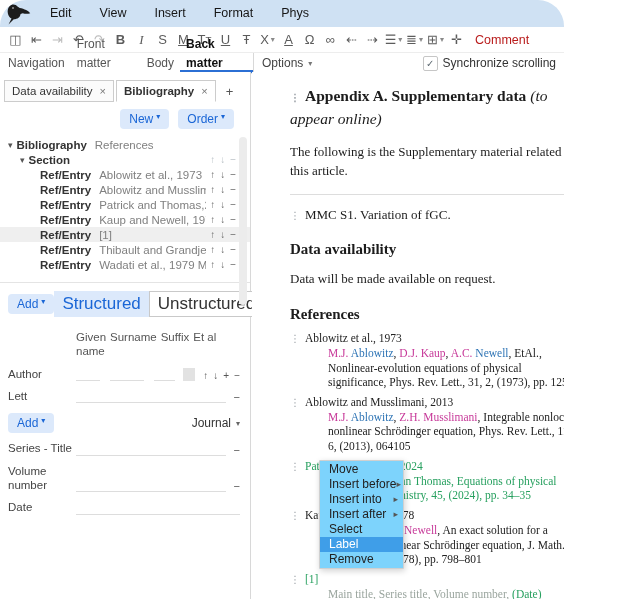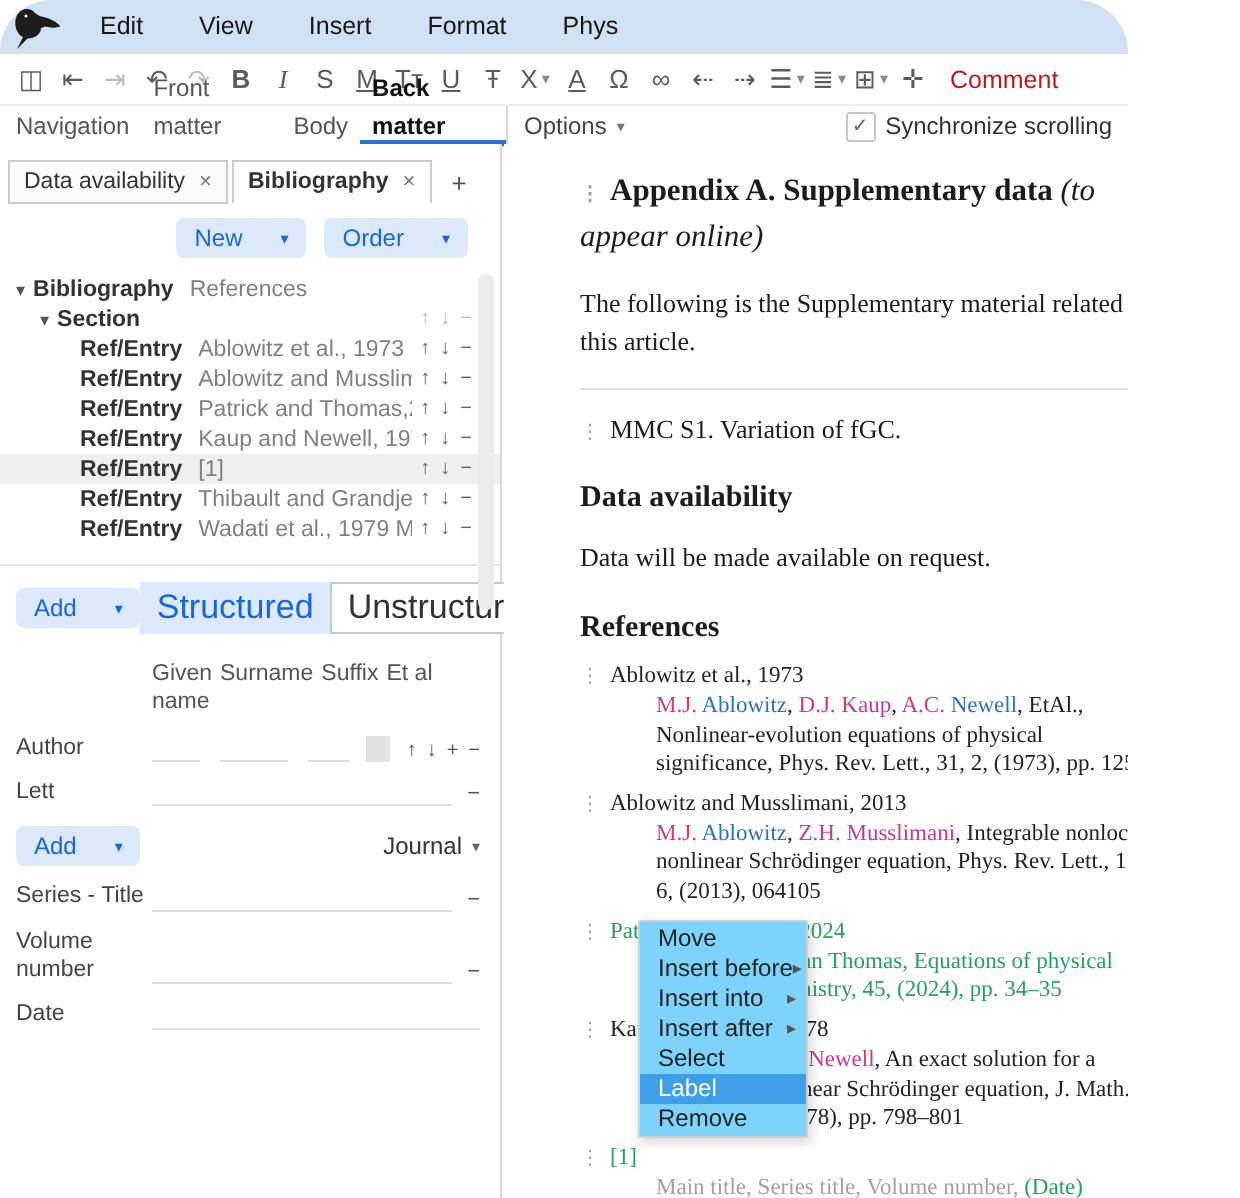--- a/index.html
+++ b/index.html
@@ -34,21 +34,21 @@
             display:flex;align-items:center;justify-content:center;font-size:10px;color:#5f6b73;}
 
   
   .left-panel{position:absolute;top:72px;left:0;width:251px;bottom:0;background:#fff;border-right:1px solid #d8d8d8;box-sizing:border-box;}
   .card-tabs{display:flex;align-items:flex-end;padding:5px 0 0 4px;height:25px;}
   .card-tab{border:1px solid #ccc;background:#fbfbfb;font-size:11.5px;color:#333;padding:4px 7px;display:flex;gap:7px;align-items:center;margin-right:2px;}
   .card-tab.active{background:#fff;font-weight:bold;border-bottom-color:#fff;}
   .card-tab .close{color:#777;font-size:11px;font-weight:normal;}
   .plus-tab{font-size:13px;color:#555;padding:3px 8px;}
   .panel-btns{display:flex;justify-content:flex-end;gap:9px;padding:7px 16px 0 0;}
-  .btn-blue{background:var(--button_bg,#dce9fb);color:var(--accent_blue,#1a66d6);font-size:12px;padding:3px 9px;border-radius:4px;display:inline-flex;gap:19px;align-items:center;}
+  .btn-blue{background:var(--button_bg,#dce9fb);color:var(--accent_blue,#1a66d6);font-size:12px;padding:3px 9px;border-radius:4px;display:inline-flex;gap:3px;align-items:flex-start;}
   .btn-blue .caret{font-size:8px;}
 
   .tree{margin-top:8px;position:relative;}
   .tree-scroll{position:absolute;right:3px;top:0;width:8px;height:168px;background:#ececec;border-radius:4px;}
   .tree-row{height:15px;display:flex;align-items:center;font-size:11.5px;padding:0 14px 0 8px;white-space:nowrap;}
   .tree-row.sel{background:#efefef;}
   .tw-caret{font-size:9px;color:#555;margin-right:4px;}
   .tw-label{font-weight:bold;color:#333;}
   .tw-val{color:#808080;margin-left:8px;overflow:hidden;text-overflow:clip;flex:1;}
   .tw-controls{display:flex;gap:5px;font-size:10px;color:#666;margin-left:4px;}

